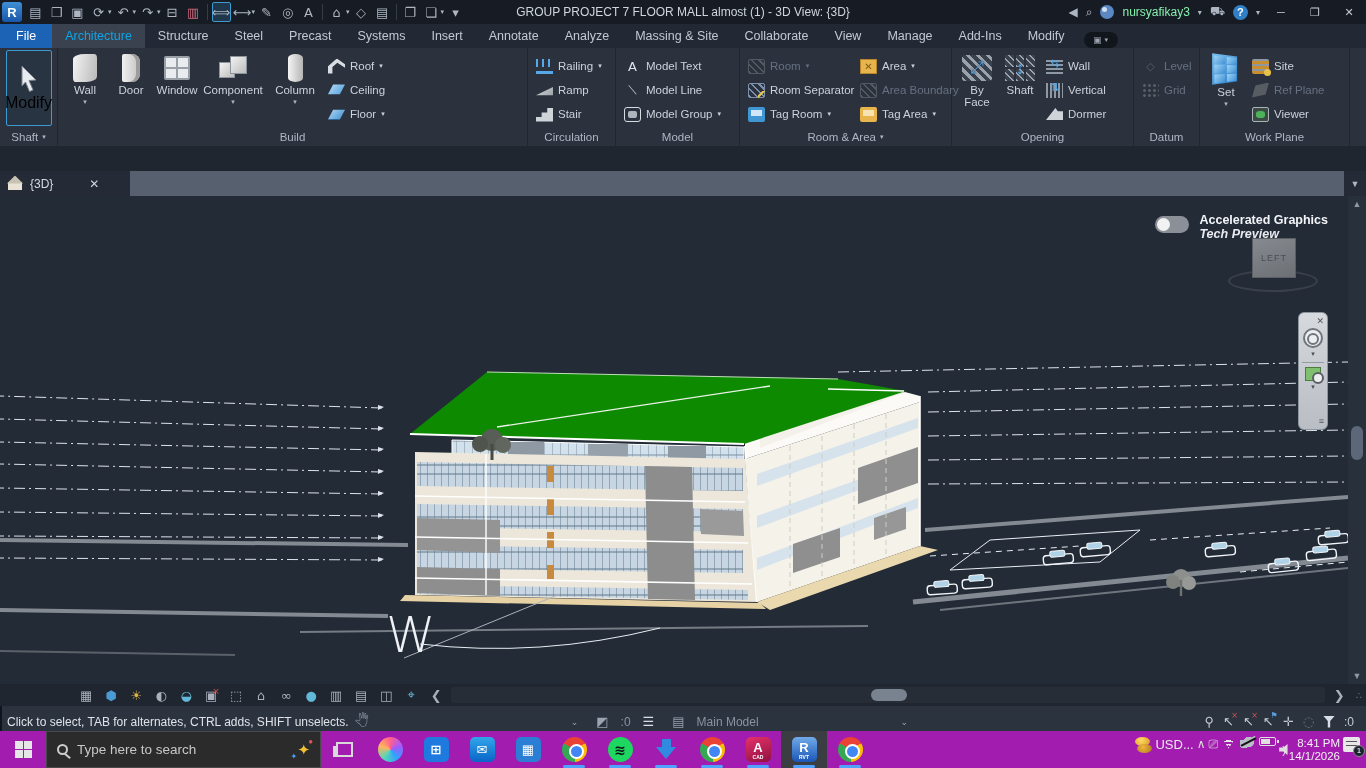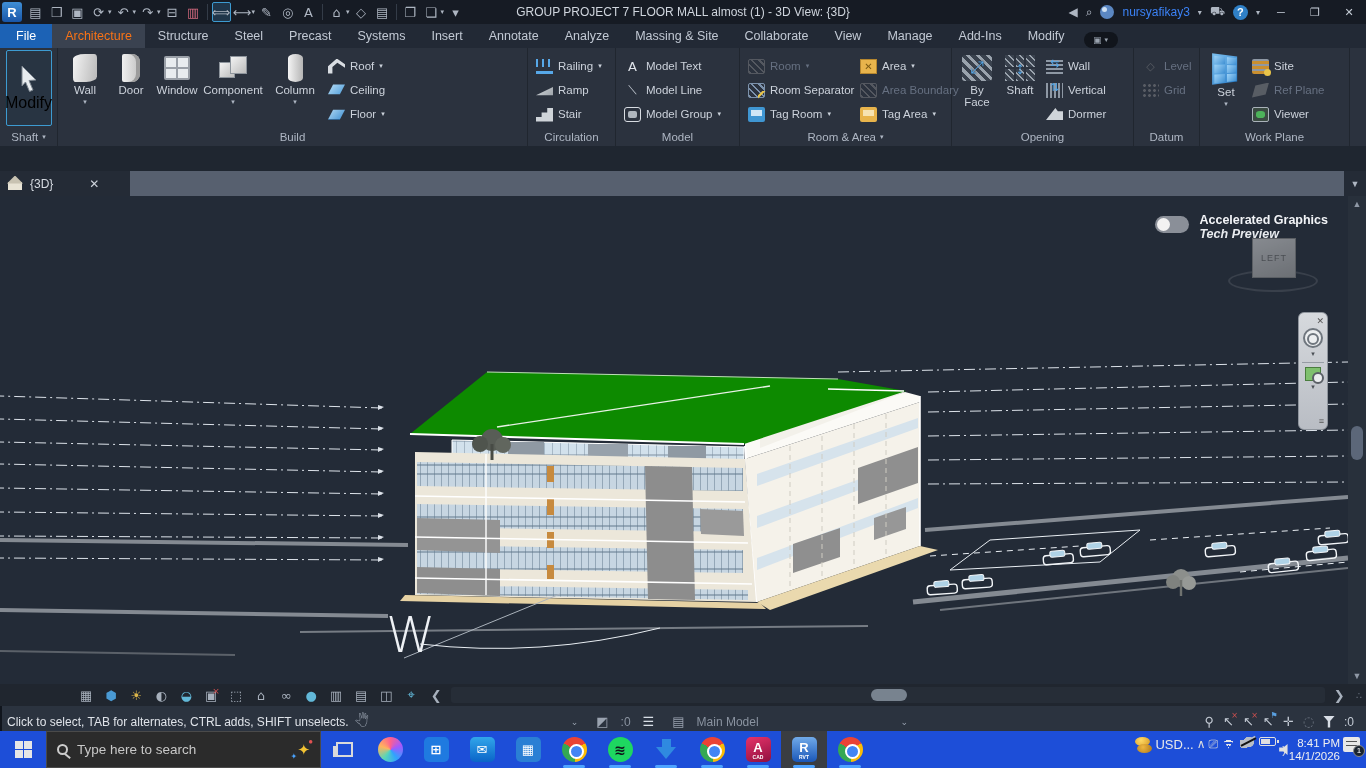--- a/index.html
+++ b/index.html
@@ -25,21 +25,21 @@
   .user-ic { width:14px; height:14px; border-radius:50%; background:#5b87c2; position:relative; }
   .user-ic::after { content:""; position:absolute; left:2px; top:2px; width:5px; height:5px; border-radius:50%; background:#cfe0f2; }
   .help-ic { width:15px; height:15px; border-radius:50%; background:#2f80c7; color:#fff; font-size:11px; font-weight:bold;
     display:flex; align-items:center; justify-content:center; }
   .winbtn { width:26px; height:20px; display:flex; align-items:center; justify-content:center; color:#c5ccd6; font-size:11px; }
 
   
   #tabs { position:absolute; left:0; top:24px; width:1366px; height:24px; background:#222935; display:flex; align-items:flex-end; }
   .tab { height:24px; padding:0 13px; display:flex; align-items:center; color:#c2c9d4; font-size:12.5px; }
   .tab.file { background:#1c62b5; color:#fff; padding:0 16px; }
-  .tab.active { background:#3a4references250; background:#3a4250; color:#f97316; }
+  .tab.active { background:#3a4references250; background:#3a4250; color:#0ea5e9; }
   .cam-pill { margin-left:6px; width:34px; height:16px; border-radius:8px; background:#11151c; color:#9aa3af;
     display:flex; align-items:center; justify-content:center; gap:3px; font-size:9px; }
 
   
   #ribbon { position:absolute; left:0; top:48px; width:1366px; height:98px; background:#2b323e; display:flex; }
   .panel { height:98px; display:flex; flex-direction:column; border-right:1px solid #20262f; }
   .panel-body { flex:1; display:flex; padding:2px 4px 0 4px; }
   .panel-label { height:18px; display:flex; align-items:center; justify-content:center; gap:4px;
     color:#aeb6c3; font-size:11.5px; }
   .rbig { width:46px; display:flex; flex-direction:column; align-items:center; color:#ccd2db; font-size:11.5px;
@@ -163,21 +163,21 @@
   .sb-ic { color:#9aa3b0; font-size:13px; padding:0 6px; font-family:"DejaVu Sans",sans-serif; }
   .sb-group { display:flex; align-items:center; gap:6px; }
   .sb-mm { color:#8a93a0; }
   .sb-right { margin-left:auto; display:flex; align-items:center; gap:9px; padding-right:14px; }
   .sb-cur { position:relative; color:#c3cad4; font-size:13px; font-family:"DejaVu Sans",sans-serif; }
   .sb-cur .rx { position:absolute; right:-4px; top:-3px; color:#d05050; font-size:8px; }
   .sb-cur .bf { position:absolute; right:-4px; top:-3px; color:#5aa0e0; font-size:8px; }
   .funnel { width:12px; height:12px; background:#d8dee6; clip-path:polygon(0 0,100% 0,60% 45%,60% 100%,40% 100%,40% 45%); display:inline-block; }
 
   
-  #taskbar { position:absolute; left:0; top:731px; width:1366px; height:37px; background:#1d4ed8; display:flex; align-items:center; }
+  #taskbar { position:absolute; left:0; top:731px; width:1366px; height:37px; background:#a21caf; display:flex; align-items:center; }
   .tb-btn { width:46px; height:37px; display:flex; align-items:center; justify-content:center; }
   .win-logo { width:17px; height:17px;
     background:linear-gradient(#e6e6e6,#e6e6e6) 0 0/8px 8px no-repeat,
       linear-gradient(#e6e6e6,#e6e6e6) 9px 0/8px 8px no-repeat,
       linear-gradient(#e6e6e6,#e6e6e6) 0 9px/8px 8px no-repeat,
       linear-gradient(#e6e6e6,#e6e6e6) 9px 9px/8px 8px no-repeat; }
   #searchbox { width:275px; height:37px; background:#2b2b2b; border:1px solid #4a4a4a; display:flex; align-items:center; gap:9px; padding:0 10px; }
   .mag { width:11px; height:11px; border:2px solid #cdcdcd; border-radius:50%; position:relative; flex:0 0 11px; }
   .mag::after { content:""; position:absolute; right:-5px; bottom:-4px; width:7px; height:2px; background:#cdcdcd; transform:rotate(40deg); }
   .search-txt { color:#c8c8c8; font-size:13.5px; flex:1; }
@@ -262,21 +262,21 @@
       <span class="qi">❐</span>
       <span class="qi">❏</span>
         <span class="dd">▾</span>
       <span class="qi">▾</span>
     </div>
     <div id="title-text">GROUP PROJECT 7 FLOOR MALL almost (1) - 3D View: {3D}</div>
     <div class="tb-right">
       <span class="g">◀</span>
       <span class="g">⌕</span>
       <span class="user-ic"></span>
-      <span class="g" style="color:#3b82f6">nursyafikay3</span>
+      <span class="g" style="color:#86efac">nursyafikay3</span>
       <span class="g" style="font-size:8px">▾</span>
       <span class="g">⛟</span>
       <span class="help-ic">?</span>
       <span class="g" style="font-size:8px">▾</span>
       <span class="winbtn">─</span>
       <span class="winbtn">❐</span>
       <span class="winbtn">✕</span>
     </div>
   </div>
 

